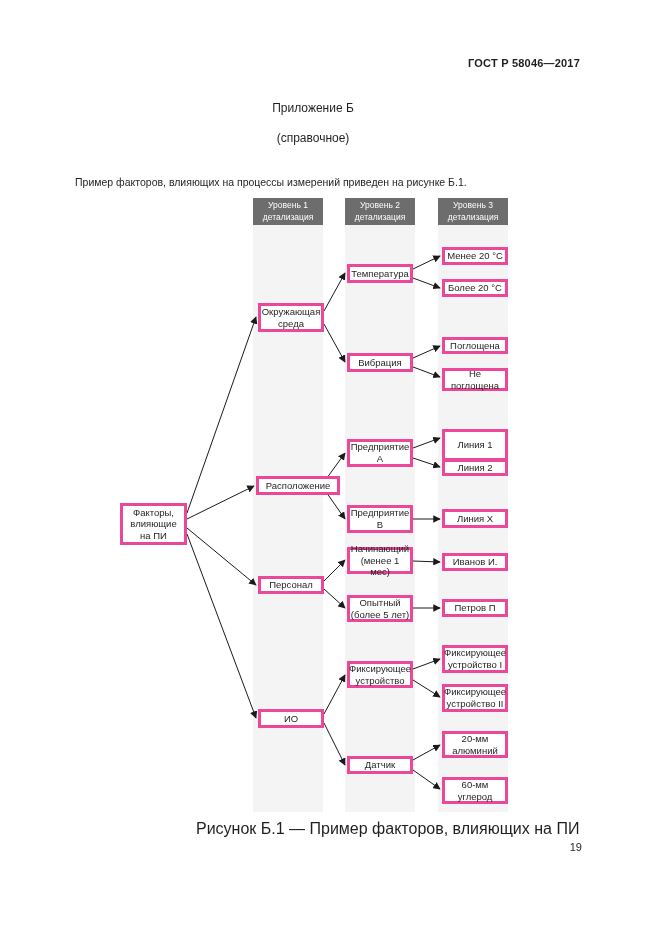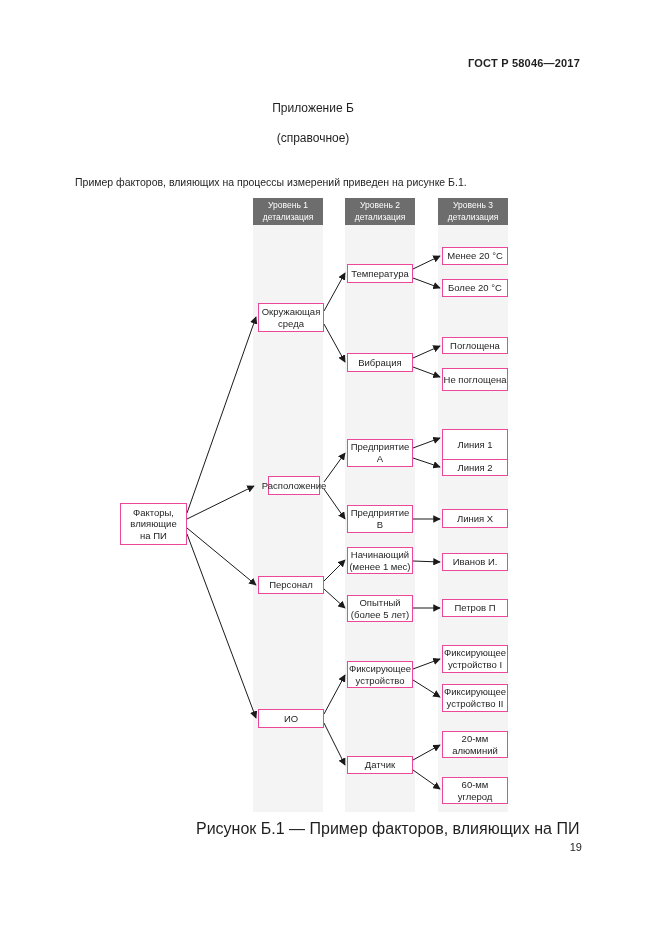--- a/index.html
+++ b/index.html
@@ -40,21 +40,21 @@
     background: #6d6d6d; color: #ffffff;
     display: flex; align-items: center; justify-content: center;
     text-align: center; font-size: 8.5px; font-weight: normal; line-height: 1.3;
     white-space: pre-line; z-index: 3;
   }
   .connectors {
     position: absolute; top: 0; left: 0; z-index: 2; pointer-events: none;
   }
   .node {
     position: absolute; z-index: 3;
-    background: #ffffff; border: 1px solid #ec4899;
+    background: #ffffff; border: 3px solid #ec4899;
     display: flex; align-items: center; justify-content: center;
     text-align: center; font-size: 9.5px; line-height: 1.22;
     white-space: pre-line; color: #1f1f1f;
   }
   .caption {
     position: absolute; top: 820px; left: 196px;
     font-size: 16px;
   }
   .pagenum {
     position: absolute; top: 841px; left: 0; right: 79px;
@@ -123,21 +123,21 @@
       <line x1="413" y1="770" x2="440" y2="789" marker-end="url(#ah)"></line>
     </g>
   </svg>
 
   <div class="node" style="left:120px;top:503px;width:67px;height:42px">Факторы,
 влияющие
 на ПИ</div>
 
   <div class="node" style="left:258px;top:303px;width:66px;height:29px">Окружающая
 среда</div>
-  <div class="node" style="left:268px;top:476px;width:52px;height:19px">Расположение</div>
+  <div class="node" style="left:256px;top:476px;width:84px;height:19px">Расположение</div>
   <div class="node" style="left:258px;top:576px;width:66px;height:18px">Персонал</div>
   <div class="node" style="left:258px;top:709px;width:66px;height:19px">ИО</div>
 
   <div class="node" style="left:347px;top:264px;width:66px;height:19px">Температура</div>
   <div class="node" style="left:347px;top:353px;width:66px;height:19px">Вибрация</div>
   <div class="node" style="left:347px;top:439px;width:66px;height:28px">Предприятие
 А</div>
   <div class="node" style="left:347px;top:505px;width:66px;height:28px">Предприятие
 В</div>
   <div class="node" style="left:347px;top:547px;width:66px;height:27px">Начинающий

